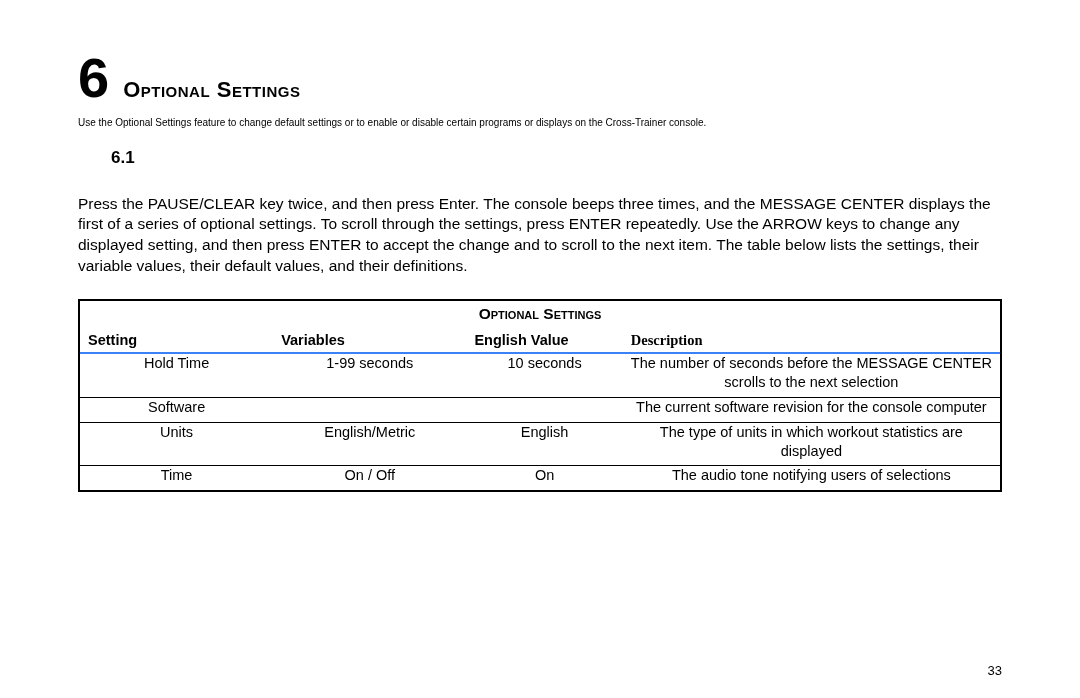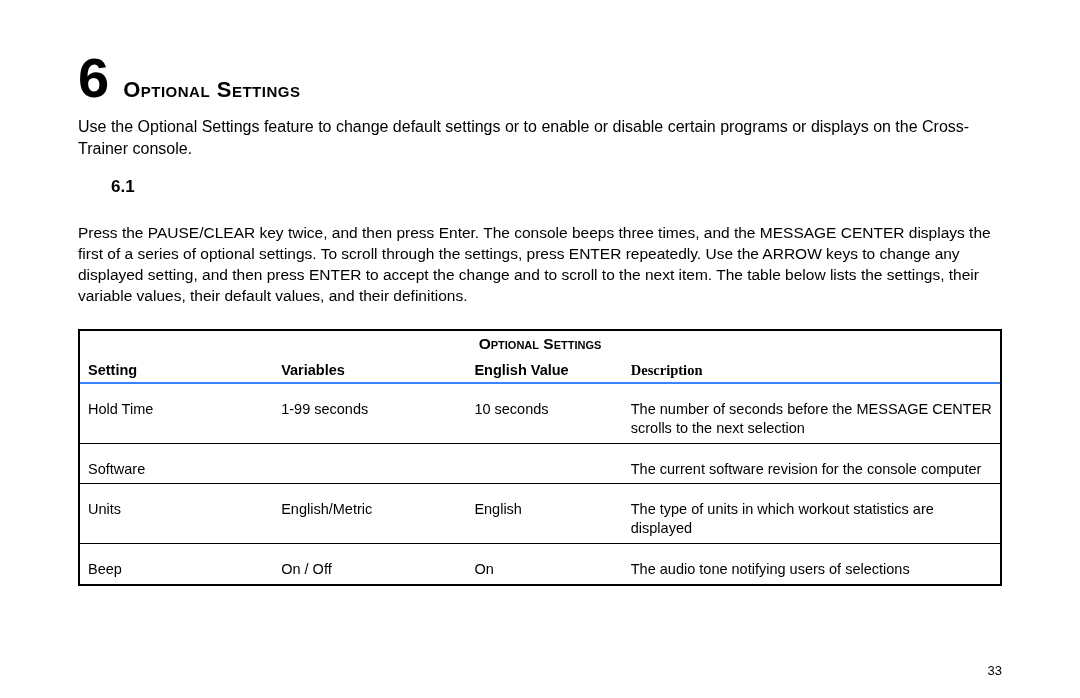--- a/index.html
+++ b/index.html
@@ -23,21 +23,21 @@
     line-height: 1;
     margin-right: 14px;
   }
   .chapter-title {
     font-size: 22px;
     font-weight: bold;
     font-variant: small-caps;
     letter-spacing: 0.5px;
   }
   .intro {
-    font-size: 16px;
+    font-size: 10px;
     line-height: 1.35;
     margin-bottom: 18px;
   }
   .section-header {
     display: flex;
     align-items: baseline;
     font-weight: bold;
     font-size: 17px;
     margin-bottom: 14px;
   }
@@ -72,24 +72,25 @@
     font-size: 15.5px;
   }
   th {
     text-align: left;
     font-weight: bold;
     padding: 3px 8px 3px 8px;
     border-bottom: 2px solid #3b82f6;
     vertical-align: top;
   }
   td {
-    padding: 16px 8px 5px 8px;
+    padding: 0 8px 5px 8px;
     border-bottom: 1px solid #000;
     vertical-align: top;
     line-height: 1.3;
+    text-align: center;
   }
   tbody tr:last-child td {
     border-bottom: none;
   }
   .col-setting { width: 21%; }
   .col-variables { width: 21%; }
   .col-default { width: 17%; }
   .col-desc { width: 41%; font-family: Liberation Serif, serif; }
   .page-num {
     position: absolute;
@@ -138,21 +139,21 @@
         <td></td>
         <td>The current software revision for the console computer</td>
       </tr>
       <tr>
         <td>Units</td>
         <td>English/Metric</td>
         <td>English</td>
         <td>The type of units in which workout statistics are displayed</td>
       </tr>
       <tr>
-        <td>Beep</td>
+        <td>Time</td>
         <td>On / Off</td>
         <td>On</td>
         <td>The audio tone notifying users of selections</td>
       </tr>
     </tbody>
   </table>
 </div>
 
 <div class="page-num">33</div>
 

